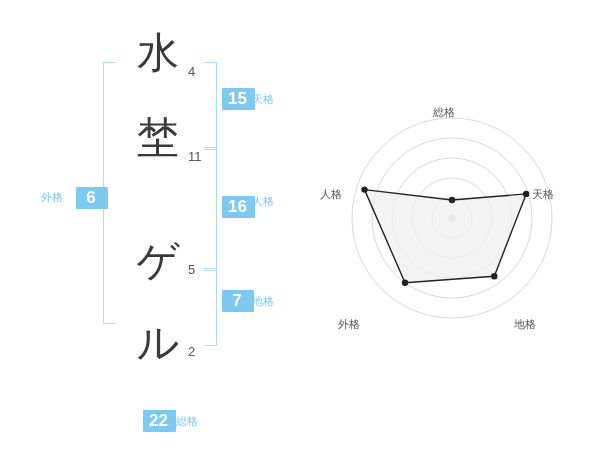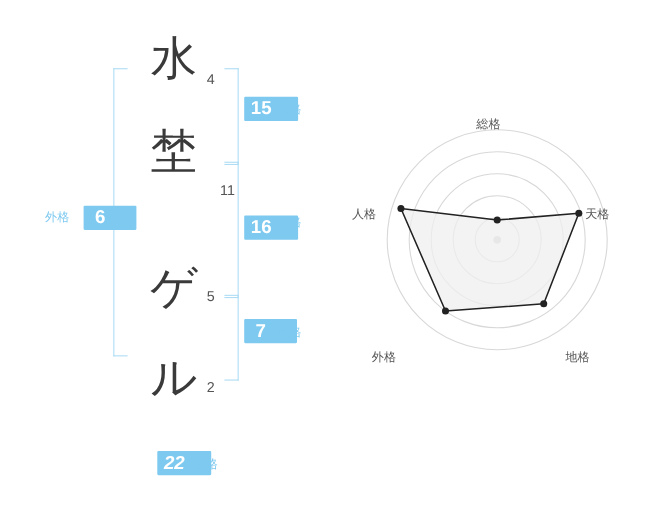--- a/index.html
+++ b/index.html
@@ -36,21 +36,21 @@
     color: #555;
     font-family: "Liberation Sans", sans-serif;
   }
 
   .badge {
     position: absolute;
     background: #7ec9ef;
     color: #ffffff;
     font-size: 17px;
     font-weight: bold;
-    padding: 2px 24px 3px 6px;
+    padding: 2px 8px 3px 6px;
     line-height: 1;
     border-radius: 1px;
     text-align: center;
     min-width: 18px;
   }
   .badge-label {
     position: absolute;
     color: #7ec9ef;
     font-size: 11px;
     line-height: 1;
@@ -91,21 +91,21 @@
 <body>
 
 <div id="root">
 
   <div>
 
     <div class="kanji" style="left:132px; top:32px;">水</div>
     <div class="stroke-num" style="left:188px; top:64px;">4</div>
 
     <div class="kanji" style="left:132px; top:117px;">埜</div>
-    <div class="stroke-num" style="left:188px; top:165px;margin-left:12px;">11</div>
+    <div class="stroke-num" style="left:188px; top:149px;">11</div>
 
     <div class="kanji" style="left:132px; top:240px;">ゲ</div>
     <div class="stroke-num" style="left:188px; top:262px;">5</div>
 
     <div class="kanji" style="left:132px; top:322px;">ル</div>
     <div class="stroke-num" style="left:188px; top:344px;">2</div>
 
     <div class="bracket brk-right" style="left:103px; top:62px; width:12px; height:260px;"></div>
     <div class="badge" style="left:76px; top:187px;">6</div>
     <div class="badge-label" style="left:41px; top:192px;">外格</div>
@@ -115,21 +115,21 @@
     <div class="badge-label" style="left:252px; top:94px;">天格</div>
 
     <div class="bracket brk-left" style="left:204px; top:147px; width:12px; height:122px;"></div>
     <div class="badge" style="left:222px; top:196px;">16</div>
     <div class="badge-label" style="left:252px; top:196px;">人格</div>
 
     <div class="bracket brk-left" style="left:204px; top:268px; width:12px; height:76px;"></div>
     <div class="badge" style="left:222px; top:290px;">7</div>
     <div class="badge-label" style="left:252px; top:296px;">地格</div>
 
-    <div class="badge" style="left:143px; top:410px;font-style:italic;">22</div>
+    <div class="badge" style="left:143px; top:410px;">22</div>
     <div class="badge-label" style="left:176px; top:416px;">総格</div>
   </div>
 
   <div id="radar-wrap">
     <svg id="radar-svg" width="265" height="230" viewBox="0 0 265 230">
         <circle cx="132" cy="113" r="100" fill="none" stroke="#d8d8d8" stroke-width="1"></circle>
         <circle cx="132" cy="113" r="80" fill="none" stroke="#d8d8d8" stroke-width="1"></circle>
         <circle cx="132" cy="113" r="60" fill="none" stroke="#d8d8d8" stroke-width="1"></circle>
         <circle cx="132" cy="113" r="40" fill="none" stroke="#d8d8d8" stroke-width="1"></circle>
         <circle cx="132" cy="113" r="20" fill="none" stroke="#d8d8d8" stroke-width="1"></circle>

